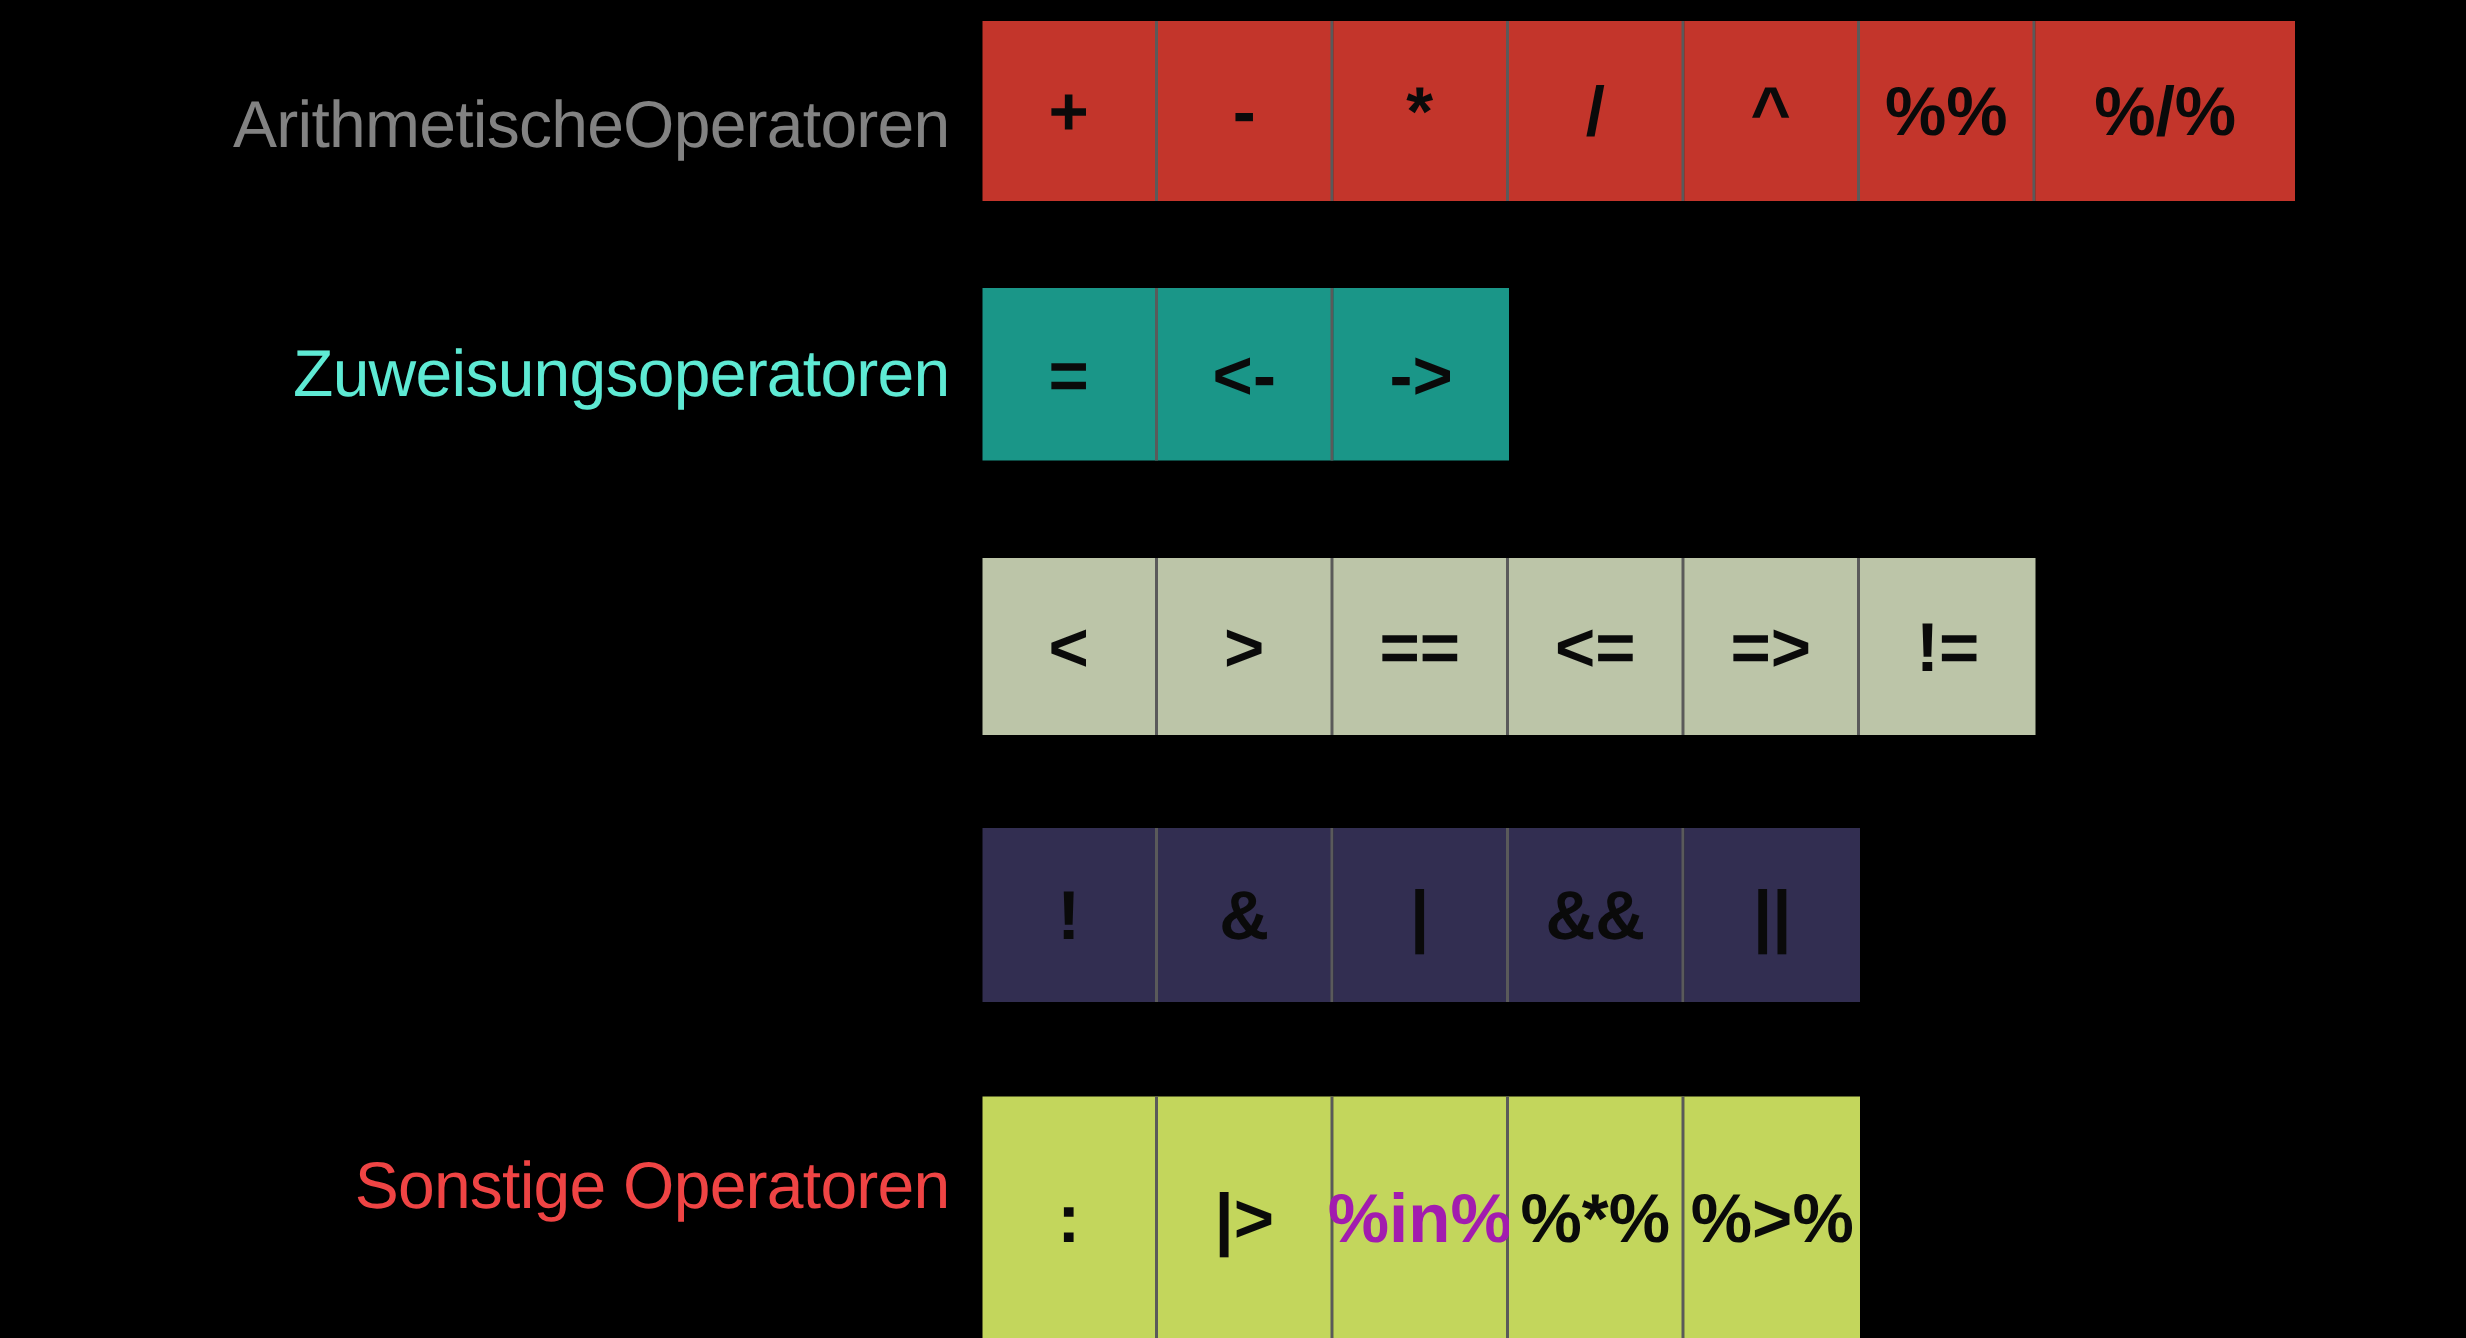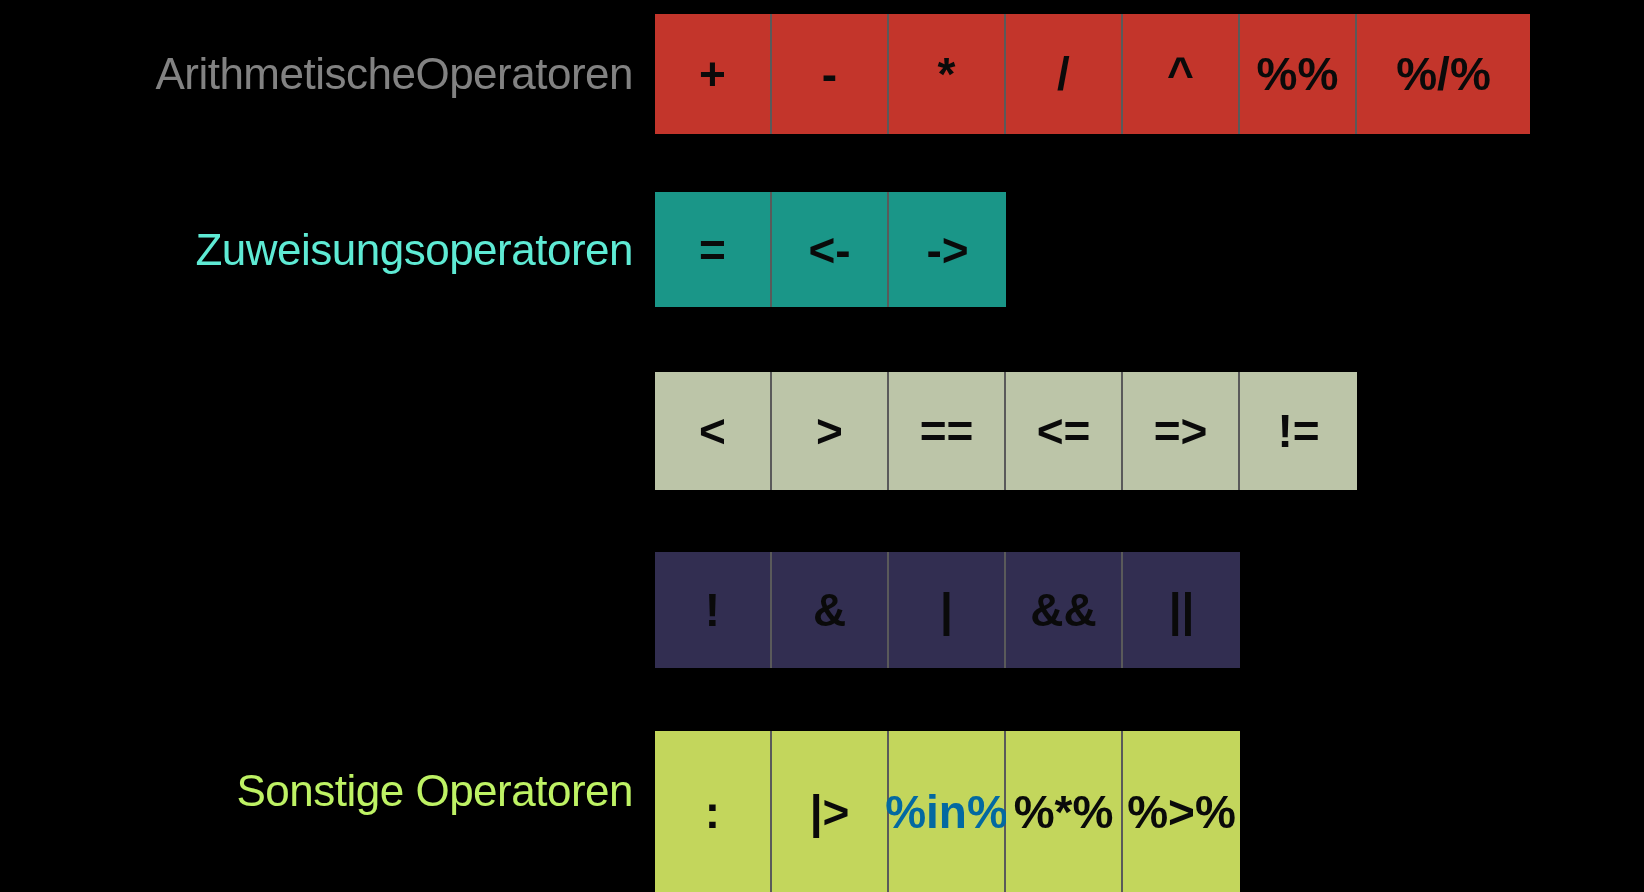--- a/index.html
+++ b/index.html
@@ -61,21 +61,21 @@
     border-right: none;
   }
 
   
   #row-arithmetic { left: 655px; top: 14px;  height: 120px; }
   #row-assign     { left: 655px; top: 192px; height: 115px; }
   #row-compare    { left: 655px; top: 372px; height: 118px; }
   #row-logic      { left: 655px; top: 552px; height: 116px; }
   #row-misc       { left: 655px; top: 731px; height: 161px; }
 
-  #label-arithmetic { top: 14px;  height: 120px; }
+  #label-arithmetic { top: 24px;  height: 120px; }
   #label-assign     { top: 192px; height: 115px; }
   #label-compare    { top: 372px; height: 118px; }
   #label-logic      { top: 552px; height: 116px; }
   #label-misc       { top: 731px; height: 120px; }
 </style>
 </head>
 <body>
 
 <div id="canvas">
 
@@ -85,21 +85,21 @@
   <div class="label-zone" id="label-assign">
     <div class="row-label" style="color: #5eead4;">Zuweisungsoperatoren</div>
   </div>
   <div class="label-zone" id="label-compare">
     <div class="row-label" style="color: rgb(130, 130, 130);"></div>
   </div>
   <div class="label-zone" id="label-logic">
     <div class="row-label" style="color: rgb(130, 130, 130);"></div>
   </div>
   <div class="label-zone" id="label-misc">
-    <div class="row-label" style="color: #bef264;">Sonstige Operatoren</div>
+    <div class="row-label" style="color: #ef4444;">Sonstige Operatoren</div>
   </div>
 
   <div class="op-row" id="row-arithmetic">
     <div class="cells">
         <div class="cell" style="width: 117px; background: rgb(195, 53, 43); color: rgb(10, 10, 10); border-right: 2px solid rgb(90, 90, 90);">+</div>
         <div class="cell" style="width: 117px; background: rgb(195, 53, 43); color: rgb(10, 10, 10); border-right: 2px solid rgb(90, 90, 90);">-</div>
         <div class="cell" style="width: 117px; background: rgb(195, 53, 43); color: rgb(10, 10, 10); border-right: 2px solid rgb(90, 90, 90);">*</div>
         <div class="cell" style="width: 117px; background: rgb(195, 53, 43); color: rgb(10, 10, 10); border-right: 2px solid rgb(90, 90, 90);">/</div>
         <div class="cell" style="width: 117px; background: rgb(195, 53, 43); color: rgb(10, 10, 10); border-right: 2px solid rgb(90, 90, 90);">^</div>
         <div class="cell" style="width: 117px; background: rgb(195, 53, 43); color: rgb(10, 10, 10); border-right: 2px solid rgb(90, 90, 90);">%%</div>
@@ -129,19 +129,19 @@
         <div class="cell" style="width: 117px; background: rgb(50, 46, 81); color: rgb(10, 10, 10); border-right: 2px solid rgb(90, 90, 90);">&amp;</div>
         <div class="cell" style="width: 117px; background: rgb(50, 46, 81); color: rgb(10, 10, 10); border-right: 2px solid rgb(90, 90, 90);">|</div>
         <div class="cell" style="width: 117px; background: rgb(50, 46, 81); color: rgb(10, 10, 10); border-right: 2px solid rgb(90, 90, 90);">&amp;&amp;</div>
         <div class="cell" style="width: 117px; background: rgb(50, 46, 81); color: rgb(10, 10, 10);">||</div>
       </div>
   </div>
   <div class="op-row" id="row-misc">
     <div class="cells">
         <div class="cell" style="width: 117px; background: rgb(195, 214, 92); color: rgb(10, 10, 10); border-right: 2px solid rgb(90, 90, 90);">:</div>
         <div class="cell" style="width: 117px; background: rgb(195, 214, 92); color: rgb(10, 10, 10); border-right: 2px solid rgb(90, 90, 90);">|&gt;</div>
-        <div class="cell" style="width: 117px; background: rgb(195, 214, 92); color: #0369a1; border-right: 2px solid rgb(90, 90, 90);">%in%</div>
+        <div class="cell" style="width: 117px; background: rgb(195, 214, 92); color: #a21caf; border-right: 2px solid rgb(90, 90, 90);">%in%</div>
         <div class="cell" style="width: 117px; background: rgb(195, 214, 92); color: rgb(10, 10, 10); border-right: 2px solid rgb(90, 90, 90);">%*%</div>
         <div class="cell" style="width: 117px; background: rgb(195, 214, 92); color: rgb(10, 10, 10);">%&gt;%</div>
       </div>
   </div>
 
 </div>
 
 </body></html>

